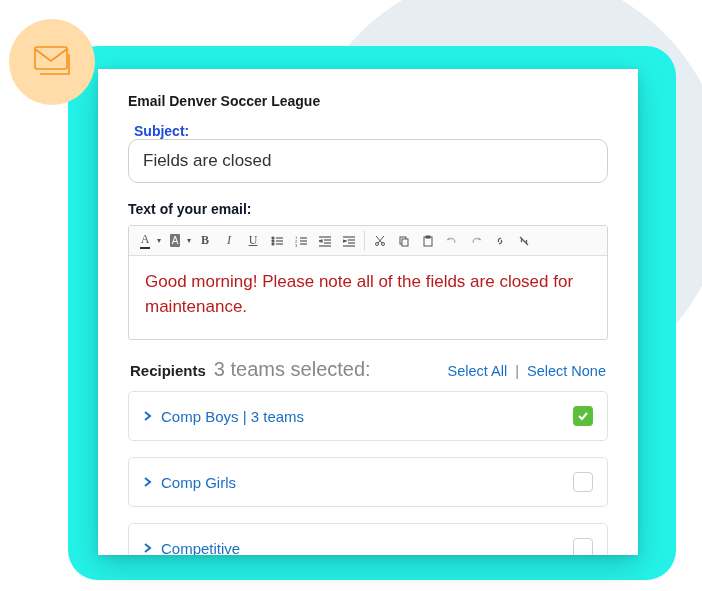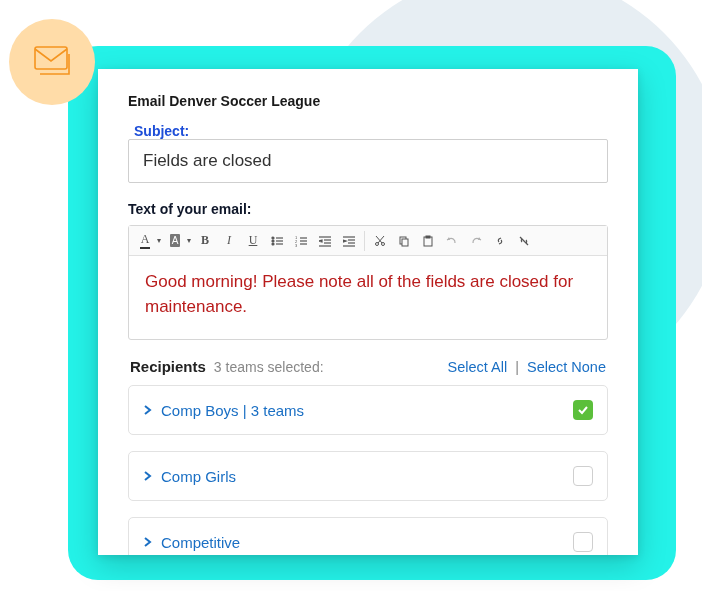--- a/index.html
+++ b/index.html
@@ -65,21 +65,21 @@
   .field-label {
     font-size: 14px;
     font-weight: 600;
     color: #1d4ed8;
     margin-bottom: 0;
     margin-left: 6px;
   }
   .subject-input {
     width: 100%;
     border: 1px solid #cfcfcf;
-    border-radius: 2px;
+    border-radius: 10px;
     padding: 11px 14px;
     font-size: 17px;
     color: #333;
     margin-bottom: 18px;
     outline: none;
   }
   .section-label {
     font-size: 14px;
     font-weight: 600;
     color: #0f172a;
@@ -148,21 +148,21 @@
     display: flex;
     align-items: baseline;
     gap: 8px;
   }
   .recipients-label {
     font-size: 15px;
     font-weight: 600;
     color: #222;
   }
   .recipients-count {
-    font-size: 14px;
+    font-size: 20px;
     color: #888;
   }
   .recipients-actions {
     font-size: 14.5px;
     text-align: right;
   }
   .link { color: #1a6fc4; cursor: pointer; }
   .pipe { color: #888; margin: 0 4px; }
   .team-list { }
   .team-row {

